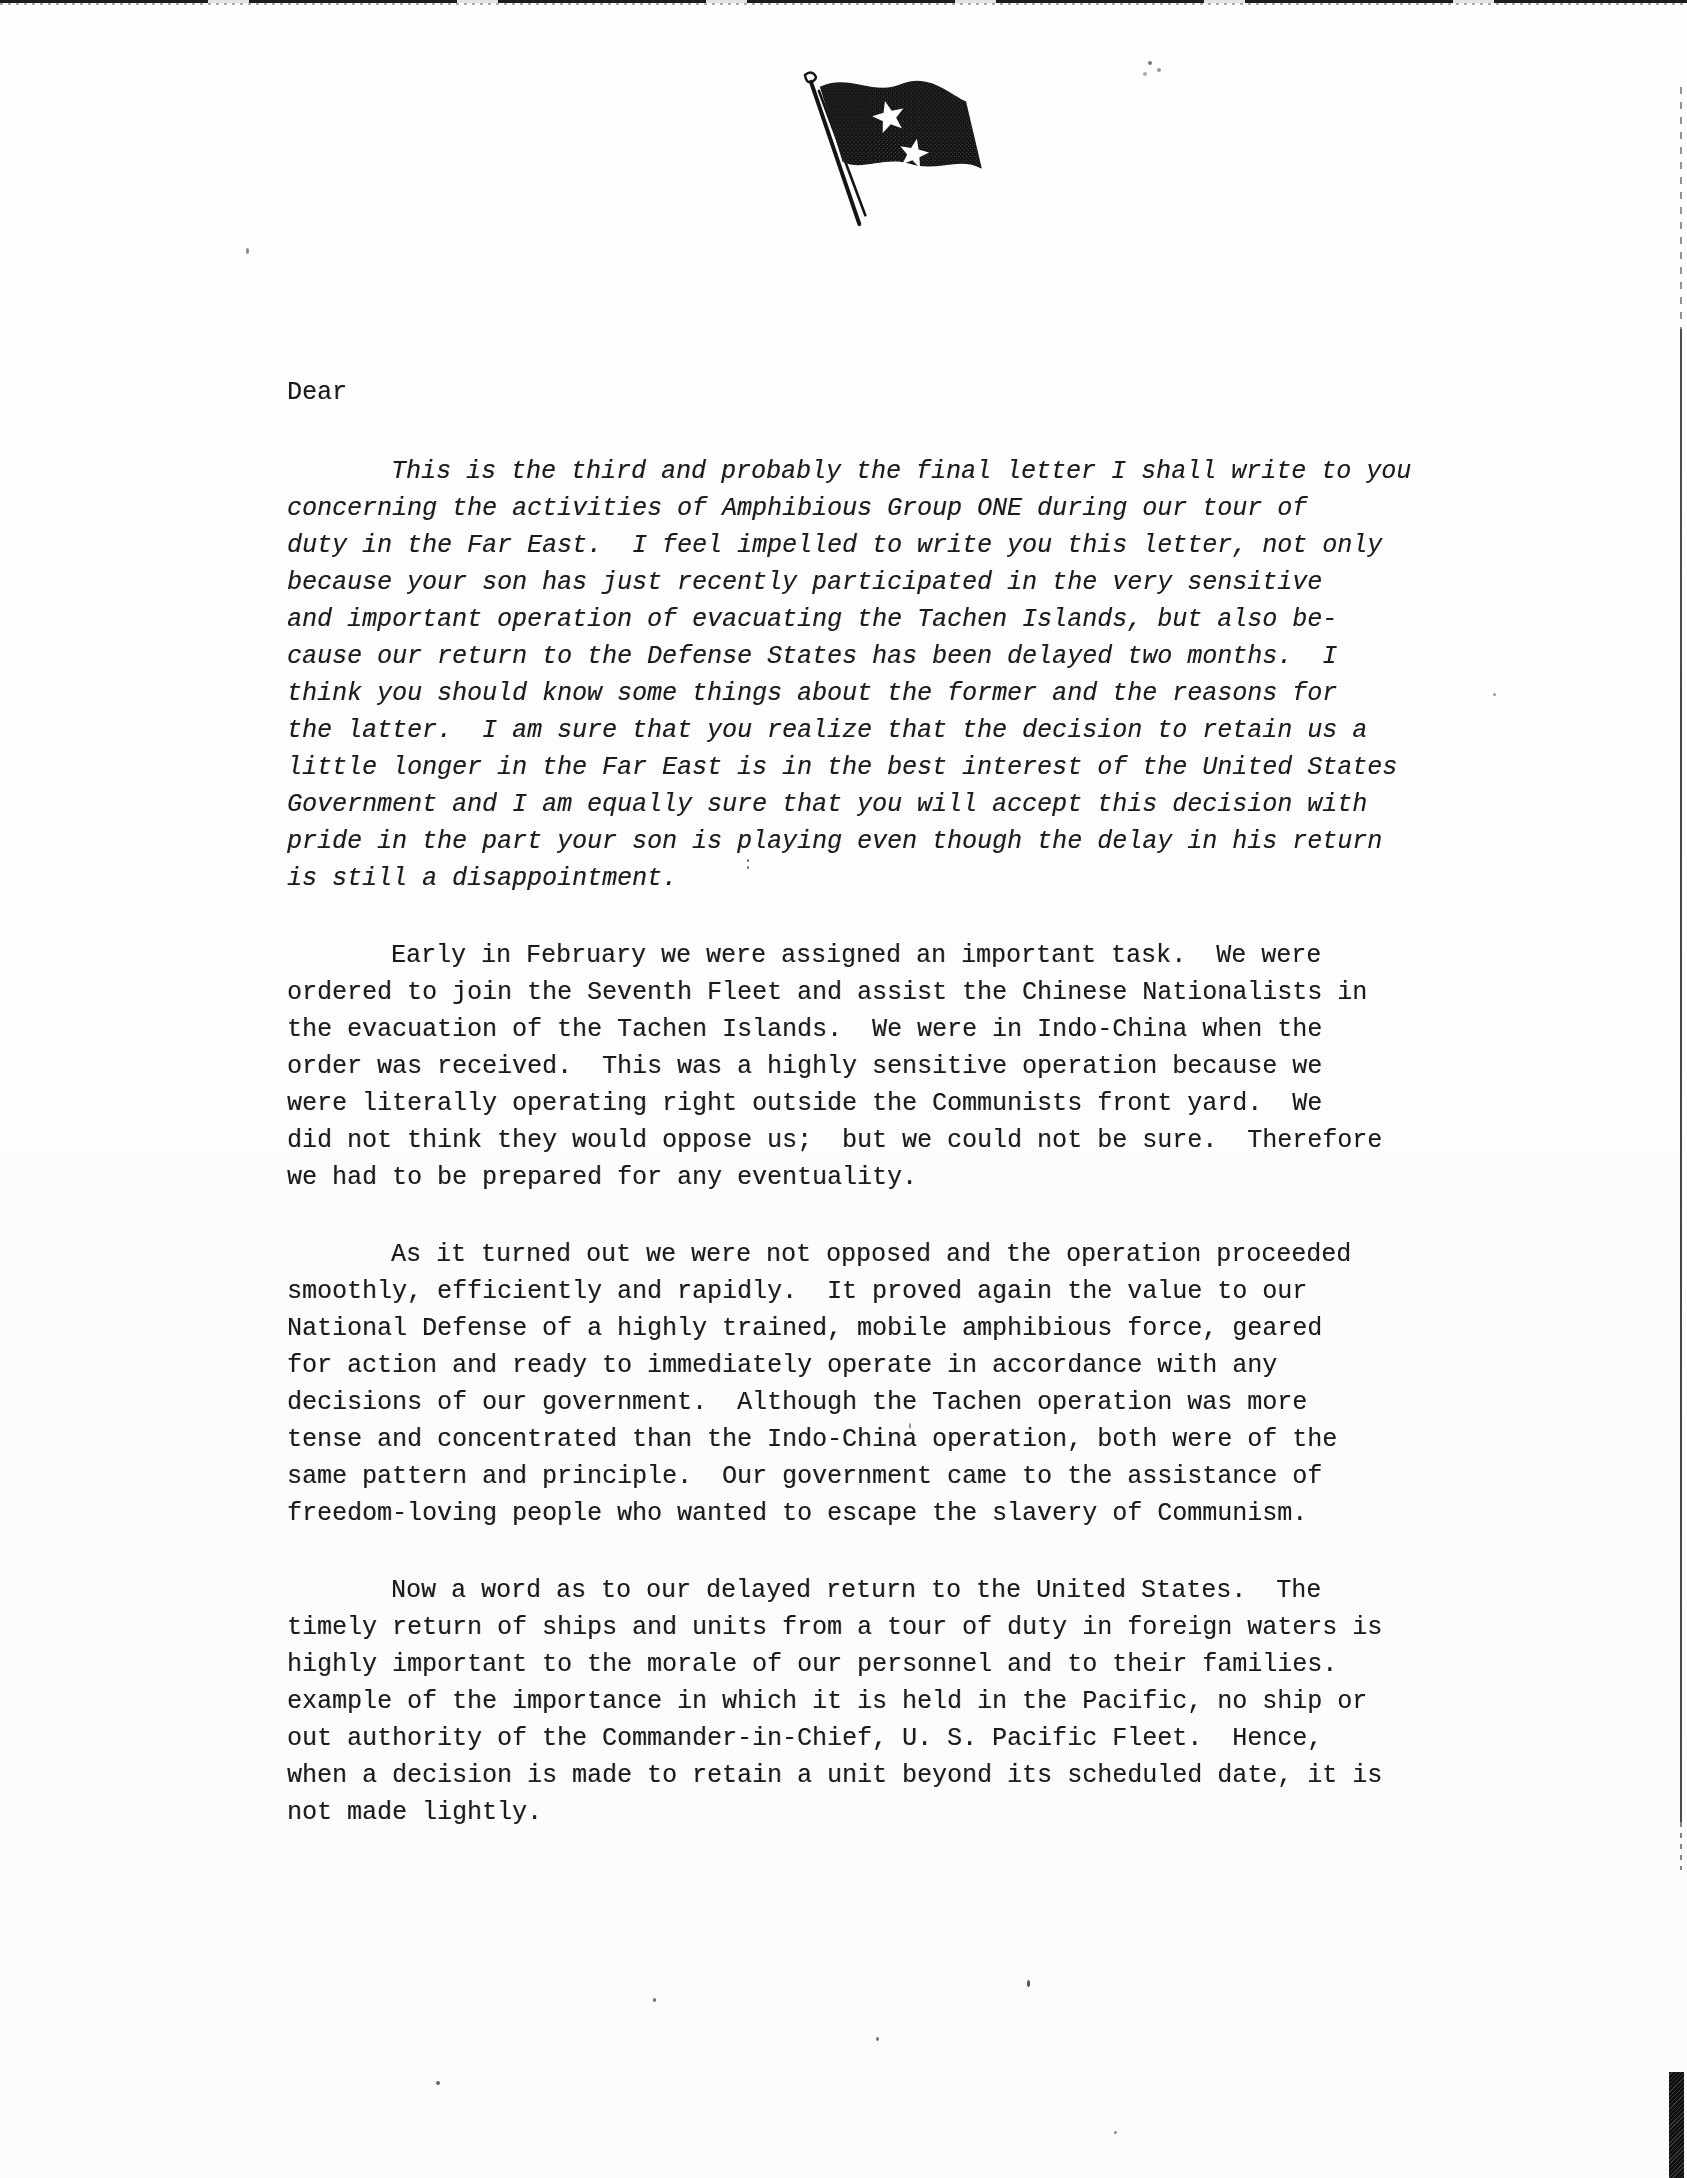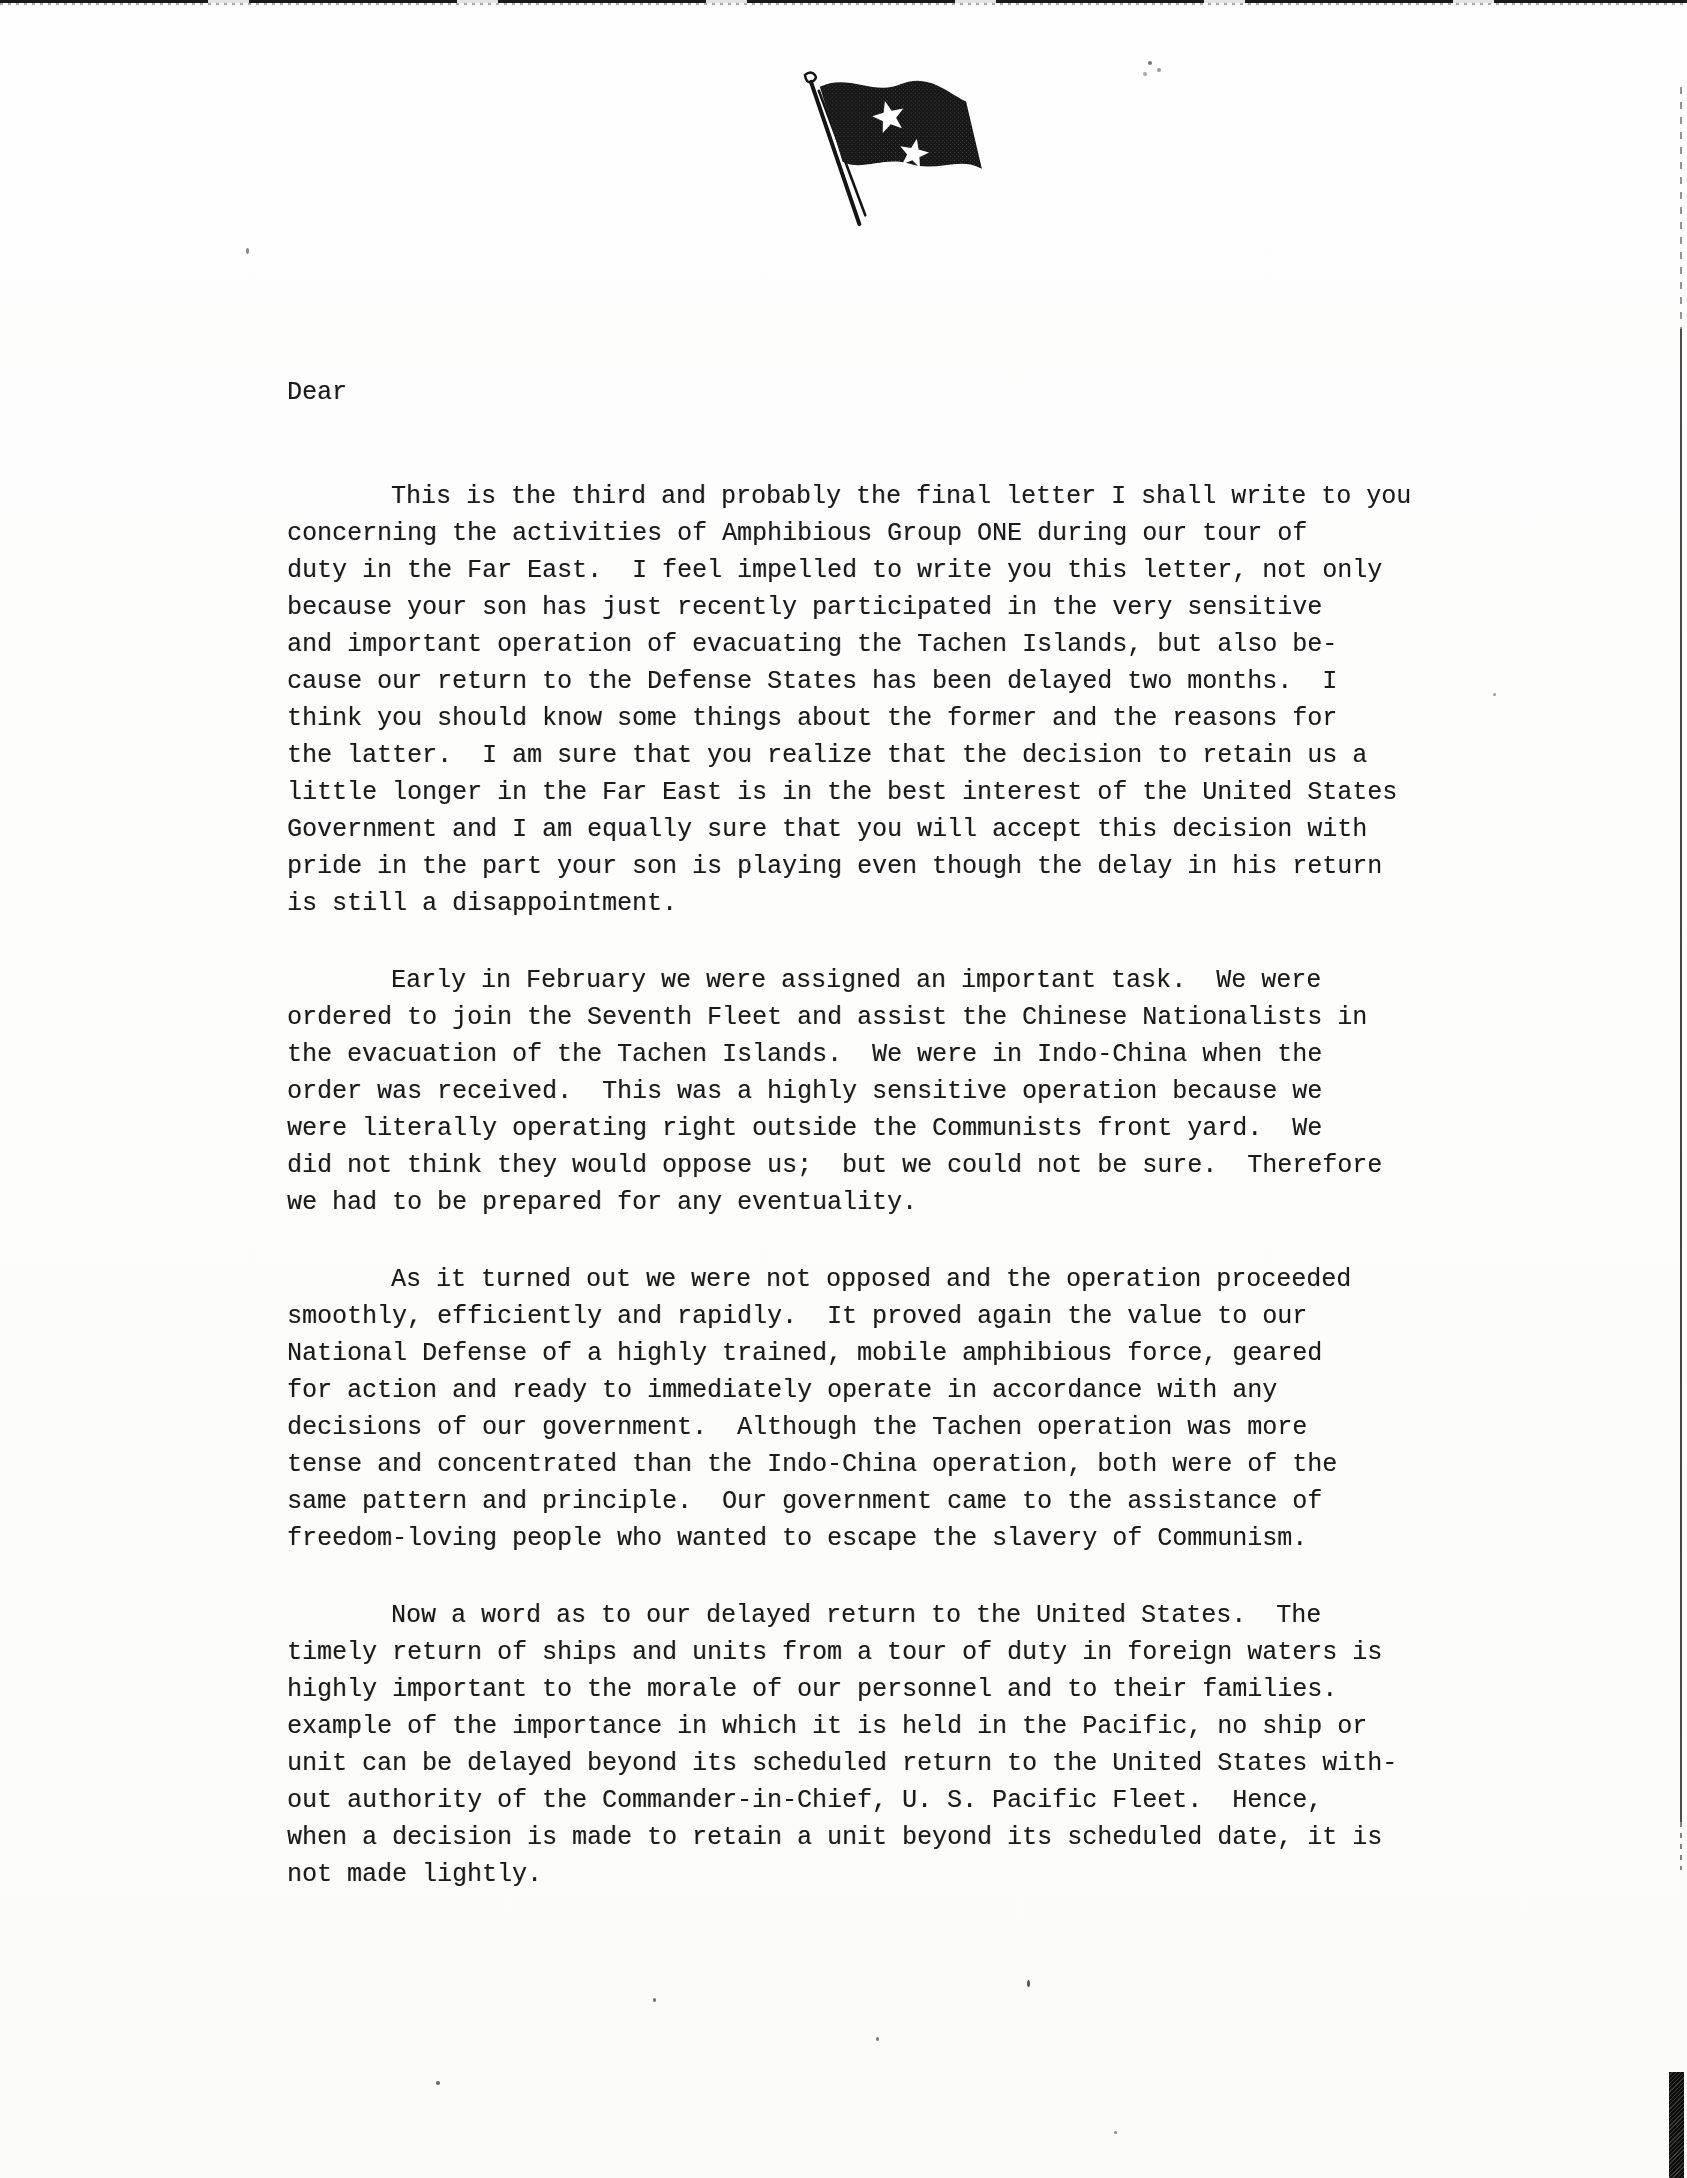--- a/index.html
+++ b/index.html
@@ -42,21 +42,21 @@
   }
   .flag-wrap{position:absolute;left:787px;top:67px;width:204px;height:166px;}
   .letter{
     position:absolute;left:287px;top:374px;width:1240px;
     color:#1b1b1b;font-size:25px;line-height:37px;
     text-shadow:0.4px 0.4px 0.6px rgba(25,25,25,.4);
   }
   .line{white-space:pre;}
   .indent{padding-left:104px;}
   .para{margin-top:40px;}
-  .para.first{margin-top:67px;}
+  .para.first{margin-top:42px;font-style:italic;}
   .speck{position:absolute;border-radius:50%;}
 </style>
 </head>
 <body>
 
 <div class="page">
 
   <div class="topline-a"></div>
   <div class="topline-b"></div>
   <div class="vline-dotted-top"></div>
@@ -132,21 +132,20 @@
       <div class="line">tense and concentrated than the Indo-China operation, both were of the</div>
       <div class="line">same pattern and principle.  Our government came to the assistance of</div>
       <div class="line">freedom-loving people who wanted to escape the slavery of Communism.</div>
     </div>
 
     <div class="para">
       <div class="line indent">Now a word as to our delayed return to the United States.  The</div>
       <div class="line">timely return of ships and units from a tour of duty in foreign waters is</div>
       <div class="line">highly important to the morale of our personnel and to their families.</div>
       <div class="line">example of the importance in which it is held in the Pacific, no ship or</div>
-      <div class="line">unit can be delayed beyond its scheduled return to the United States with-</div>
       <div class="line">out authority of the Commander-in-Chief, U. S. Pacific Fleet.  Hence,</div>
       <div class="line">when a decision is made to retain a unit beyond its scheduled date, it is</div>
       <div class="line">not made lightly.</div>
     </div>
   </div>
 
   <div class="speck" style="left:1148px;top:61px;width:4px;height:4px;background:#777;box-shadow:9px 7px 0 #9a9a9a,-5px 11px 0 #aaa;"></div>
   <div class="speck" style="left:246px;top:248px;width:3px;height:6px;background:#8a8a8a;"></div>
   <div class="speck" style="left:747px;top:859px;width:2px;height:3px;background:#666;box-shadow:0 7px 0 #666;"></div>
   <div class="speck" style="left:909px;top:1423px;width:2px;height:6px;background:#888;"></div>

